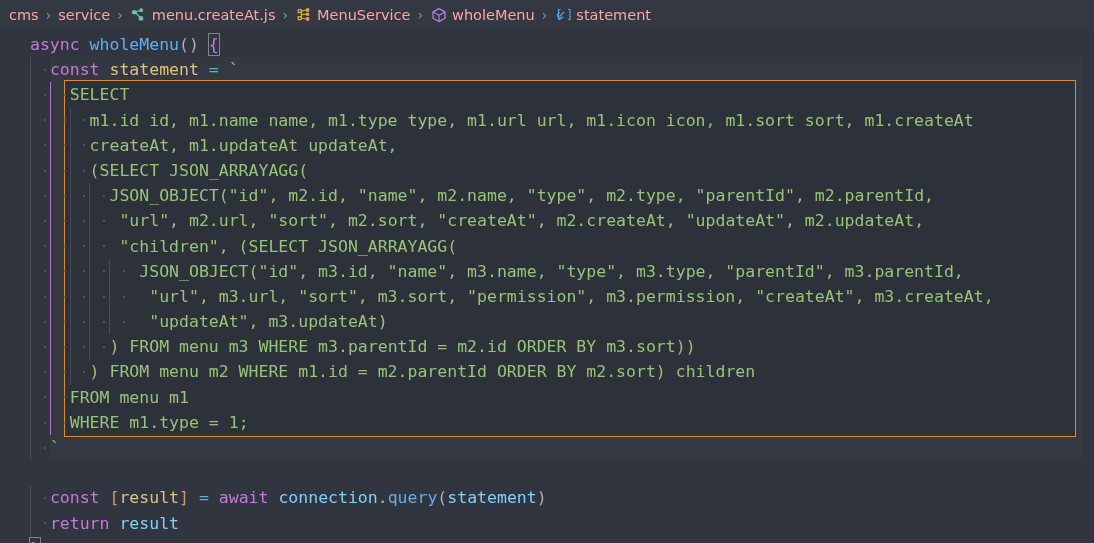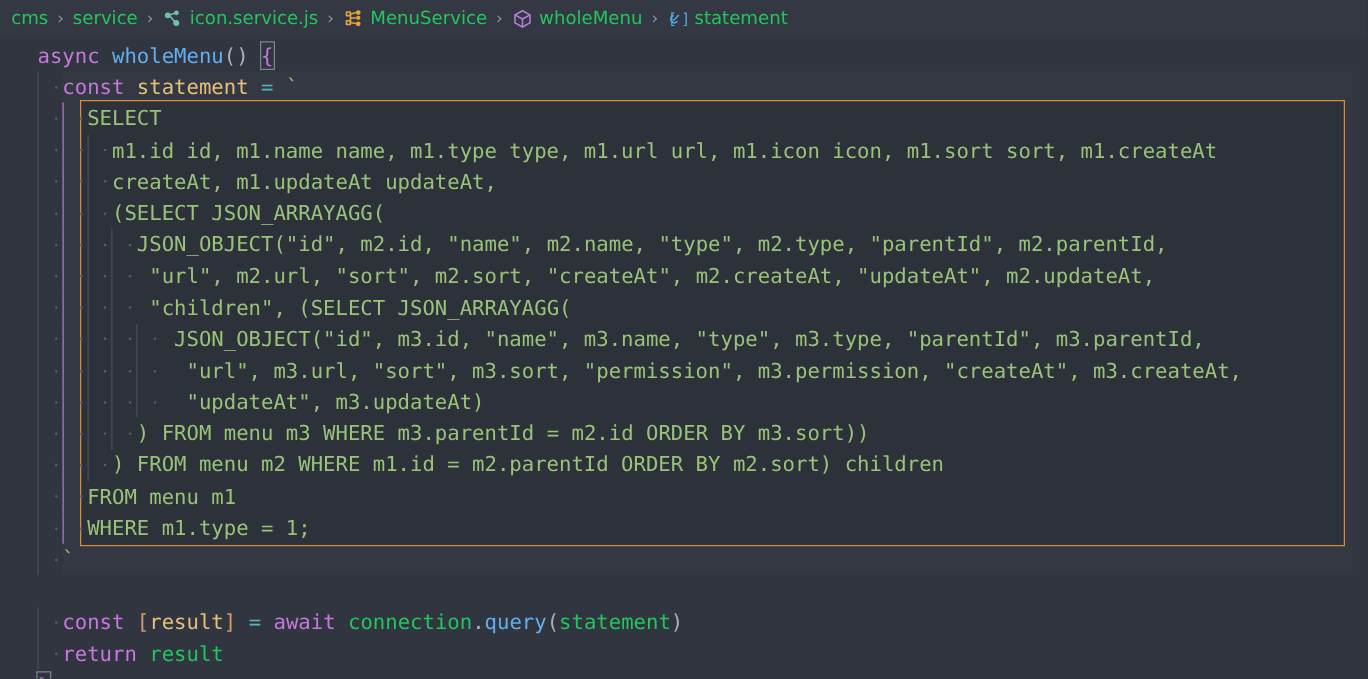--- a/index.html
+++ b/index.html
@@ -27,21 +27,21 @@
     color: #bdc3cf;
     white-space: nowrap;
     user-select: none;
   }
   .crumb {
     display: flex;
     align-items: center;
     gap: 5px;
     padding: 0 1px;
   }
-  .crumb-label { color: #22c55e; }
+  .crumb-label { color: #fca5a5; }
   .crumb-sep {
     color: #8b92a0;
     font-size: 14px;
     margin: 0 6px;
     display: inline-block;
   }
   .crumb-icon {
     display: inline-flex;
     align-items: center;
     justify-content: center;
@@ -71,21 +71,21 @@
   .line {
     height: 25.2px;
     position: relative;
     white-space: pre;
   }
 
   
   .kw      { color: #c678dd; }  
   .fn      { color: #61afef; }  
   .var     { color: #e5c07b; }  
-  .plain   { color: #22c55e; }
+  .plain   { color: #7dd3fc; }
   .punct   { color: #abb2bf; }
   .op      { color: #56b6c2; }
   .brack   { color: #d19a66; }
   .str     { color: #98c379; }  
   .tick    { color: #98c379; }
   .brace   { color: #c678dd; }
 
   
   .brace-box {
     outline: 1px solid #7d8491;
@@ -144,21 +144,21 @@
     <span class="crumb">
       <span class="crumb-icon">
         <svg viewBox="0 0 16 16" width="16" height="16">
           <line x1="5.2" y1="5" x2="10.6" y2="3.4" stroke="#6fc2a7" stroke-width="1.3"></line>
           <line x1="5.2" y1="5" x2="10.2" y2="10.8" stroke="#6fc2a7" stroke-width="1.3"></line>
           <circle cx="4.2" cy="5.2" r="2.3" fill="#6fc2a7"></circle>
           <circle cx="11.2" cy="3.2" r="1.9" fill="#6fc2a7"></circle>
           <circle cx="11" cy="11.4" r="2.4" fill="#6fc2a7"></circle>
         </svg>
       </span>
-      <span class="crumb-label">icon.service.js</span>
+      <span class="crumb-label">menu.createAt.js</span>
     </span>
     <span class="crumb-sep">›</span>
     <span class="crumb">
       <span class="crumb-icon">
         <svg viewBox="0 0 16 16" width="16" height="16">
           <line x1="5.4" y1="4.2" x2="10.4" y2="3" stroke="#e8a33d" stroke-width="1.2"></line>
           <line x1="5.4" y1="4.2" x2="5.4" y2="11" stroke="#e8a33d" stroke-width="1.2"></line>
           <line x1="5.4" y1="11" x2="10.4" y2="12" stroke="#e8a33d" stroke-width="1.2"></line>
           <line x1="5.4" y1="7.6" x2="10" y2="7.2" stroke="#e8a33d" stroke-width="1.2"></line>
           <path d="M2.2 2.6 h3.0 v3.0 h-3.0 z" fill="none" stroke="#e8a33d" stroke-width="1.3" stroke-linejoin="round"></path>

